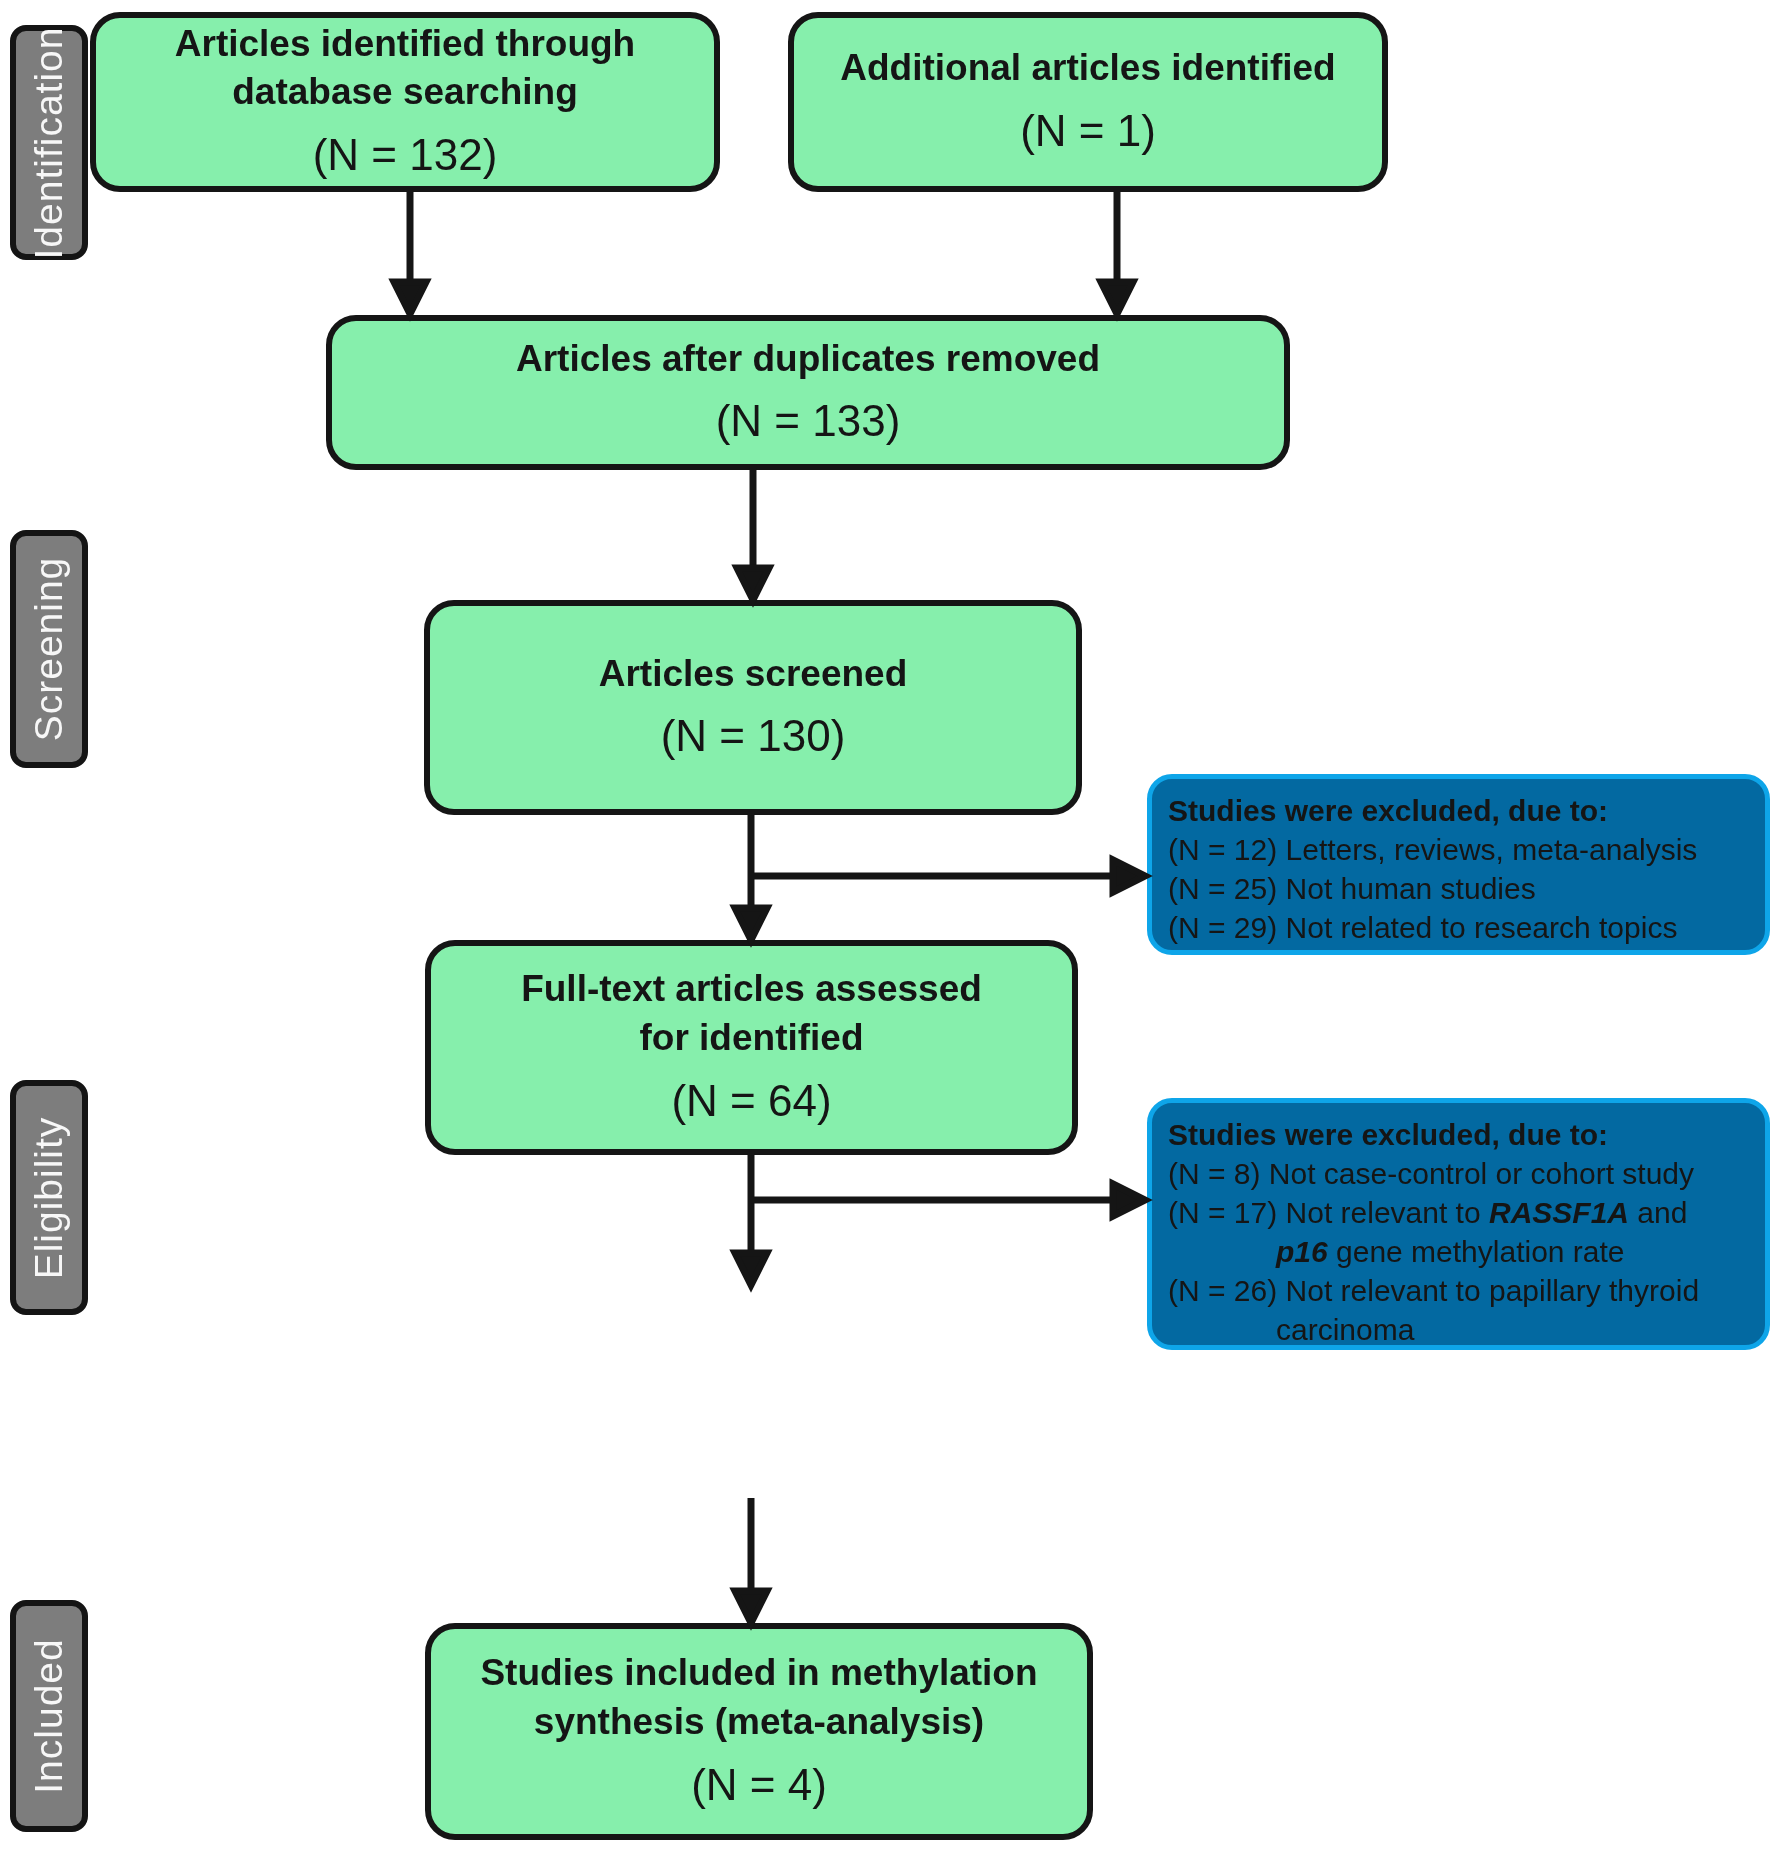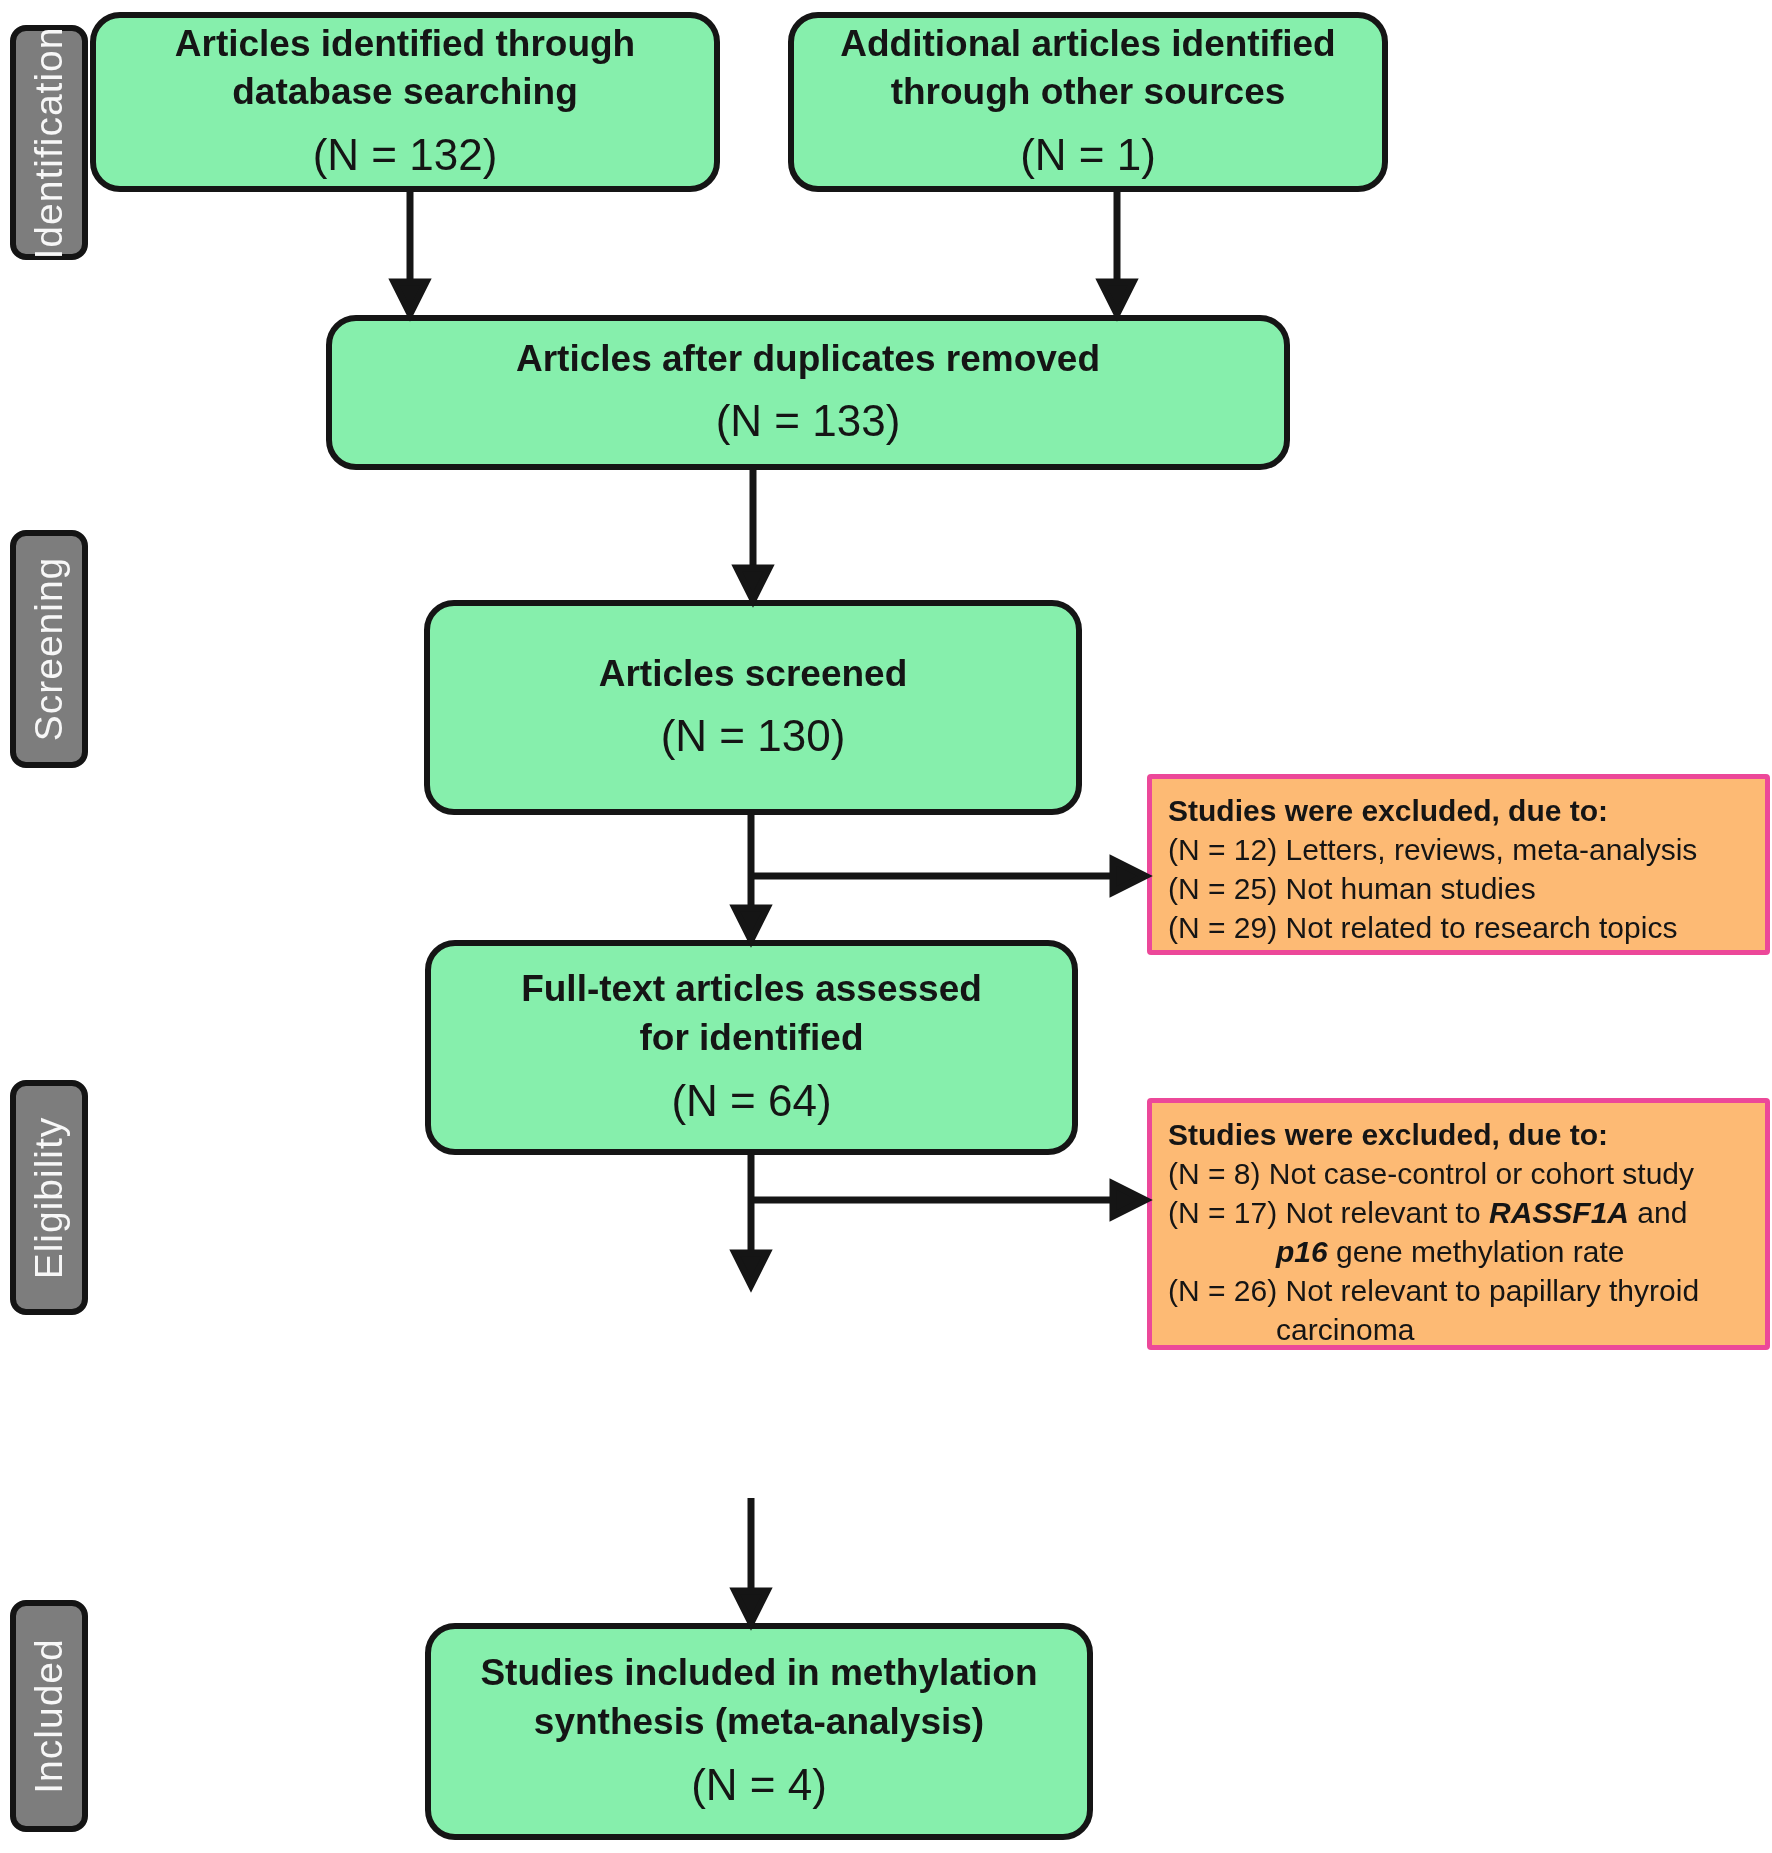--- a/index.html
+++ b/index.html
@@ -46,23 +46,23 @@
   }
   .flow-box .n {
     font-size:44px;
     line-height:1.32;
     margin-top:9px;
     white-space:nowrap;
   }
   
   .excl-box {
     position:absolute;
-    background:#fdba74;
-    border:5px solid #ec4899;
-    border-radius:4px;
+    background:#0369a1;
+    border:5px solid #0ea5e9;
+    border-radius:25px;
     box-sizing:border-box;
     padding:12px 16px;
     text-align:left;
   }
   .excl-box .et {
     font-weight:bold;
     font-size:30px;
     line-height:1.3;
     white-space:nowrap;
   }
@@ -98,21 +98,20 @@
   </div>
 
   <div class="flow-box" style="left:90px; top:12px; width:630px; height:180px;">
     <div class="t">Articles identified through</div>
     <div class="t">database searching</div>
     <div class="n">(N = 132)</div>
   </div>
 
   <div class="flow-box" style="left:788px; top:12px; width:600px; height:180px;">
     <div class="t">Additional articles identified</div>
-    <div class="t">through other sources</div>
     <div class="n">(N = 1)</div>
   </div>
 
   <div class="flow-box" style="left:326px; top:315px; width:964px; height:155px;">
     <div class="t">Articles after duplicates removed</div>
     <div class="n">(N = 133)</div>
   </div>
 
   <div class="flow-box" style="left:424px; top:600px; width:658px; height:215px;">
     <div class="t">Articles screened</div>

